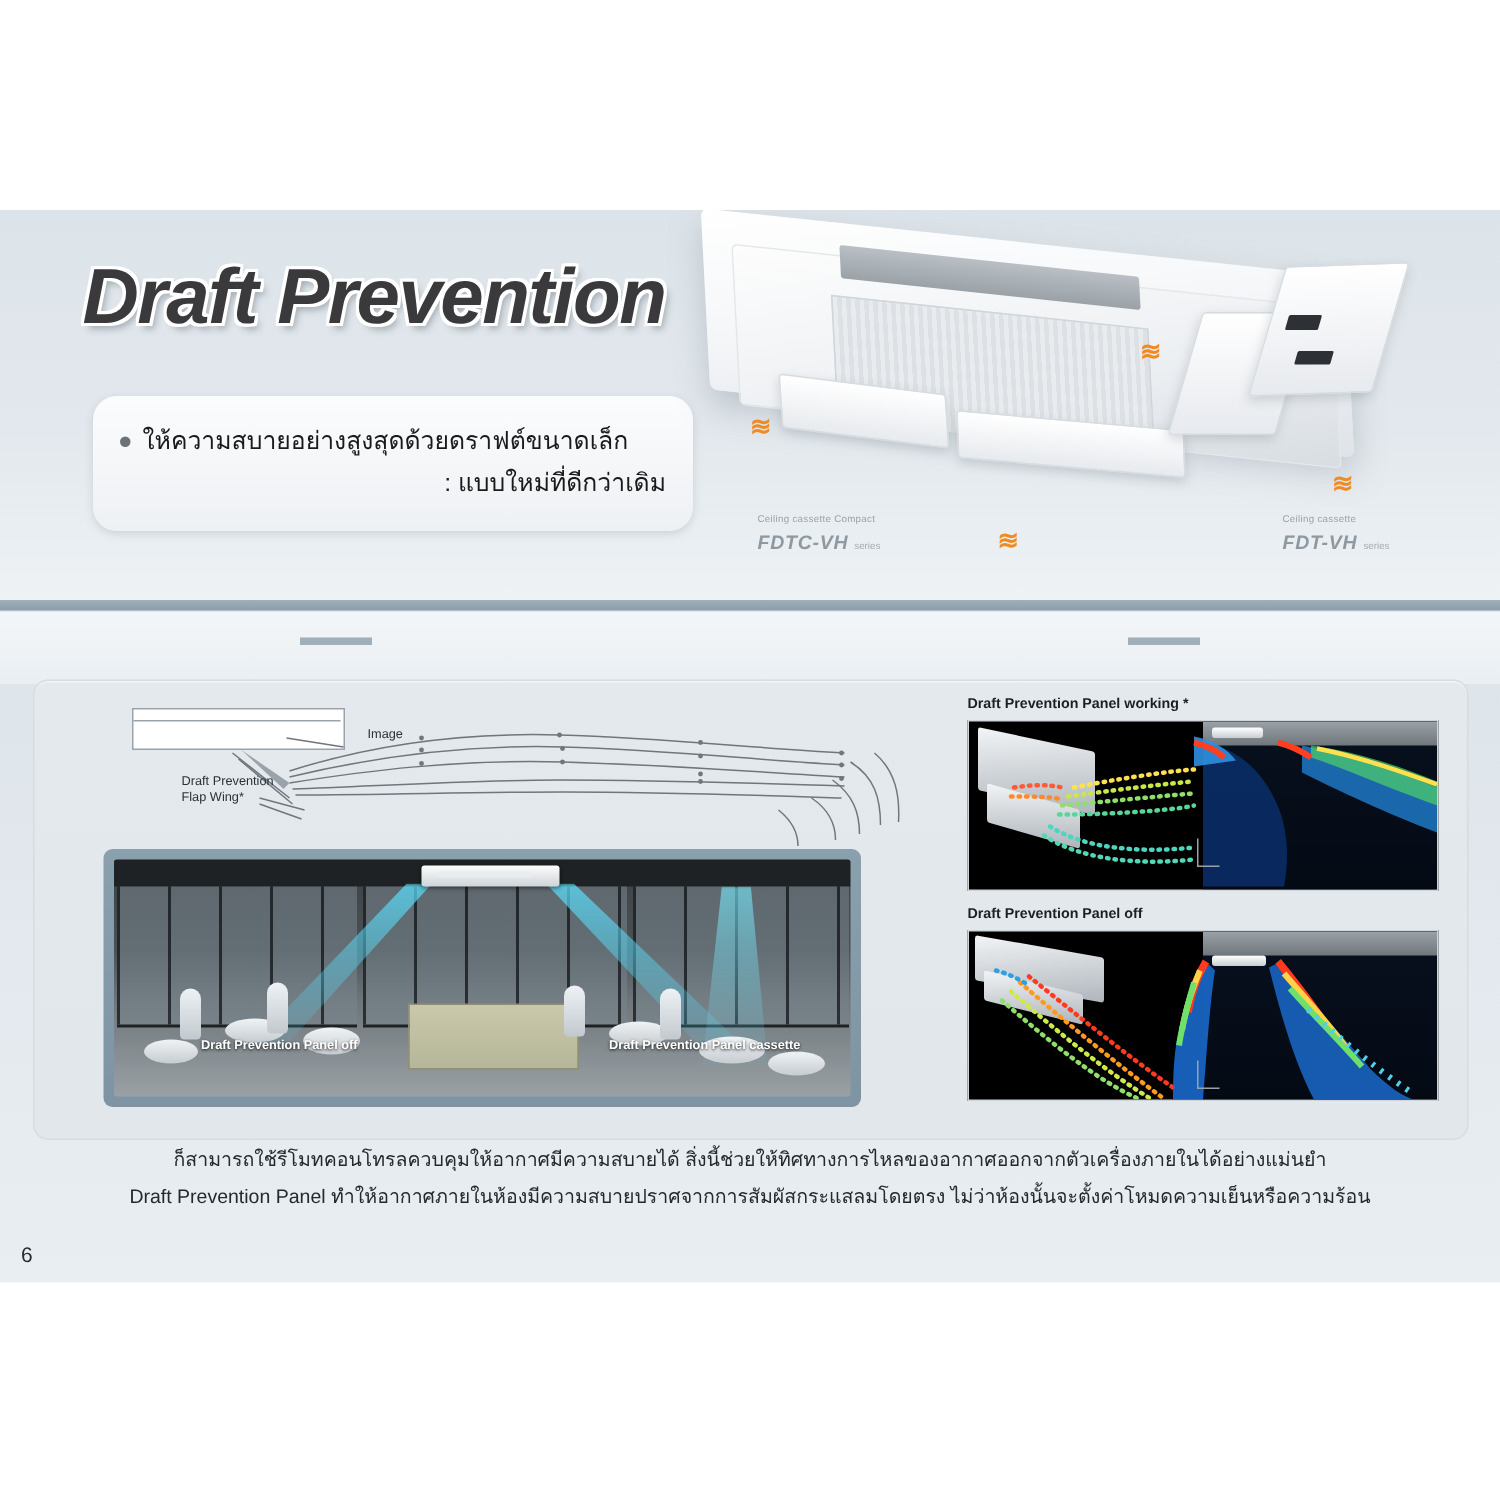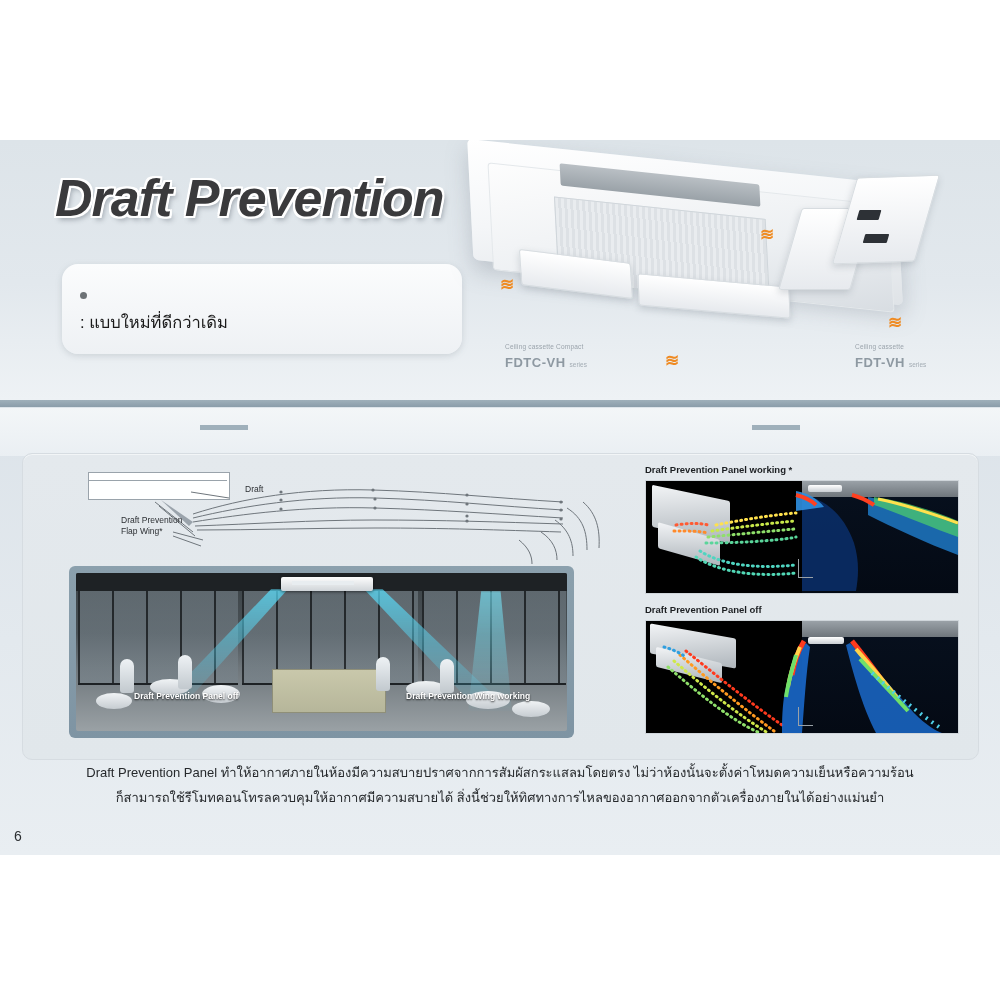--- a/index.html
+++ b/index.html
@@ -52,21 +52,21 @@
     padding: 16px 18px 18px 18px;
     border-radius: 16px;
     background: linear-gradient(180deg,#fbfcfd 0%, #eef1f4 100%);
     box-shadow: 0 2px 6px rgba(120,130,140,.25);
     box-sizing: border-box;
   }
   .callout-line {
     font-size: 16.5px;
     color: #1a1a1a;
     line-height: 1.7;
-    text-align: left;
+    text-align: right;
   }
   .callout-line.first { text-align: left; }
   .bullet-dot {
     display: inline-block;
     width: 7px; height: 7px;
     border-radius: 50%;
     background: #6d7276;
     margin-right: 8px;
     vertical-align: middle;
   }
@@ -148,20 +148,21 @@
     font-size: 6.5px;
     color: #9aa3ab;
     letter-spacing: .2px;
     margin-bottom: 3px;
   }
   .prod-name {
     font-size: 13px;
     font-weight: bold;
     color: #8e99a2;
     letter-spacing: .5px;
+    font-style: italic;
   }
   .prod-series {
     font-size: 6.5px;
     font-weight: normal;
     color: #a3acb4;
     margin-left: 4px;
   }
 
   
   .divider-bar {
@@ -406,21 +407,21 @@
 <body>
 
 <div id="page">
 
   <div class="hero">
 
     <div class="hero-title">Draft Prevention</div>
 
     <div class="callout">
       <div class="callout-line first">
-        <span class="bullet-dot"></span>
+        <span class="bullet-dot"></span><span>ให้ความสบายอย่างสูงสุดด้วยดราฟต์ขนาดเล็ก</span>
       </div>
       <div class="callout-line">: แบบใหม่ที่ดีกว่าเดิม</div>
     </div>
 
     <div class="product-photo">
       <div class="unit-body"></div>
       <div class="unit-frame"></div>
       <div class="unit-bar"></div>
       <div class="unit-grille"></div>
       <div class="unit-flap flap-a"></div>
@@ -496,21 +497,21 @@
         <g fill="none" stroke="#6f767c" stroke-width="1">
           <path d="M118,38 L146,64 L150,60 Z" fill="#9aa3ab" stroke="none"></path>
           <path d="M112,40 L150,70"></path>
           <path d="M116,44 L152,74"></path>
           <path d="M130,70 L160,78"></path>
           <path d="M130,74 L158,84"></path>
           <path d="M148,30 L186,36"></path>
         </g>
       </svg>
 
-      <div class="diag-label lbl-flap">Draft</div>
+      <div class="diag-label lbl-flap">Image</div>
       <div class="diag-label lbl-wing">
         <span>Draft Prevention</span><br>
         <span>Flap Wing*</span>
       </div>
     </div>
 
     <div class="room-wrap">
       <div class="room">
         <div class="room-ceiling"></div>
         <div class="room-window win-left"></div>
@@ -532,21 +533,21 @@
         <div class="furn" style="left:330px; top:108px; width:40px; height:16px;"></div>
         <div class="furn" style="left:390px; top:118px; width:44px; height:18px;"></div>
         <div class="furn" style="left:436px; top:128px; width:38px; height:16px;"></div>
 
         <div class="person" style="left:44px;  top:86px;  width:14px; height:34px;"></div>
         <div class="person" style="left:102px; top:82px;  width:14px; height:34px;"></div>
         <div class="person" style="left:300px; top:84px;  width:14px; height:34px;"></div>
         <div class="person" style="left:364px; top:86px;  width:14px; height:34px;"></div>
 
         <div class="room-label rl-off">Draft Prevention Panel off</div>
-        <div class="room-label rl-working">Draft Prevention Wing working</div>
+        <div class="room-label rl-working">Draft Prevention Panel cassette</div>
       </div>
     </div>
 
     <div class="thermal-head th-1">Draft Prevention Panel working *</div>
     <div class="thermal-img ti-1">
       <div class="th-right-half"></div>
       <div class="th-ceilband"></div>
       <div class="th-cad" style="left:6px; top:12px; width:78px; height:42px; transform:skewY(12deg);"></div>
       <div class="th-cad" style="left:12px; top:50px; width:62px; height:26px; transform:skewY(16deg);"></div>
       <div class="th-unit-sm" style="left:162px; top:4px; width:34px; height:7px;"></div>
@@ -599,19 +600,19 @@
           <path d="M210,28 C224,44 240,62 252,78" stroke="#ffd24a" stroke-width="4" fill="none"></path>
           <path d="M214,38 C230,56 248,74 262,90" stroke="#6fe06a" stroke-width="4" fill="none"></path>
           <path d="M226,52 C248,72 272,92 296,108" stroke="#4fd0e8" stroke-width="4" fill="none" stroke-dasharray="2 5"></path>
         </g>
       </svg>
       <div class="th-axis" style="left:152px; top:86px;"></div>
     </div>
   </div>
 
   <div class="body-text">
+    <div>ก็สามารถใช้รีโมทคอนโทรลควบคุมให้อากาศมีความสบายได้ สิ่งนี้ช่วยให้ทิศทางการไหลของอากาศออกจากตัวเครื่องภายในได้อย่างแม่นยำ</div>
     <div>Draft Prevention Panel ทำให้อากาศภายในห้องมีความสบายปราศจากการสัมผัสกระแสลมโดยตรง ไม่ว่าห้องนั้นจะตั้งค่าโหมดความเย็นหรือความร้อน</div>
-    <div>ก็สามารถใช้รีโมทคอนโทรลควบคุมให้อากาศมีความสบายได้ สิ่งนี้ช่วยให้ทิศทางการไหลของอากาศออกจากตัวเครื่องภายในได้อย่างแม่นยำ</div>
   </div>
 
   <div class="page-number">6</div>
 
 </div>
 
 </body></html>

